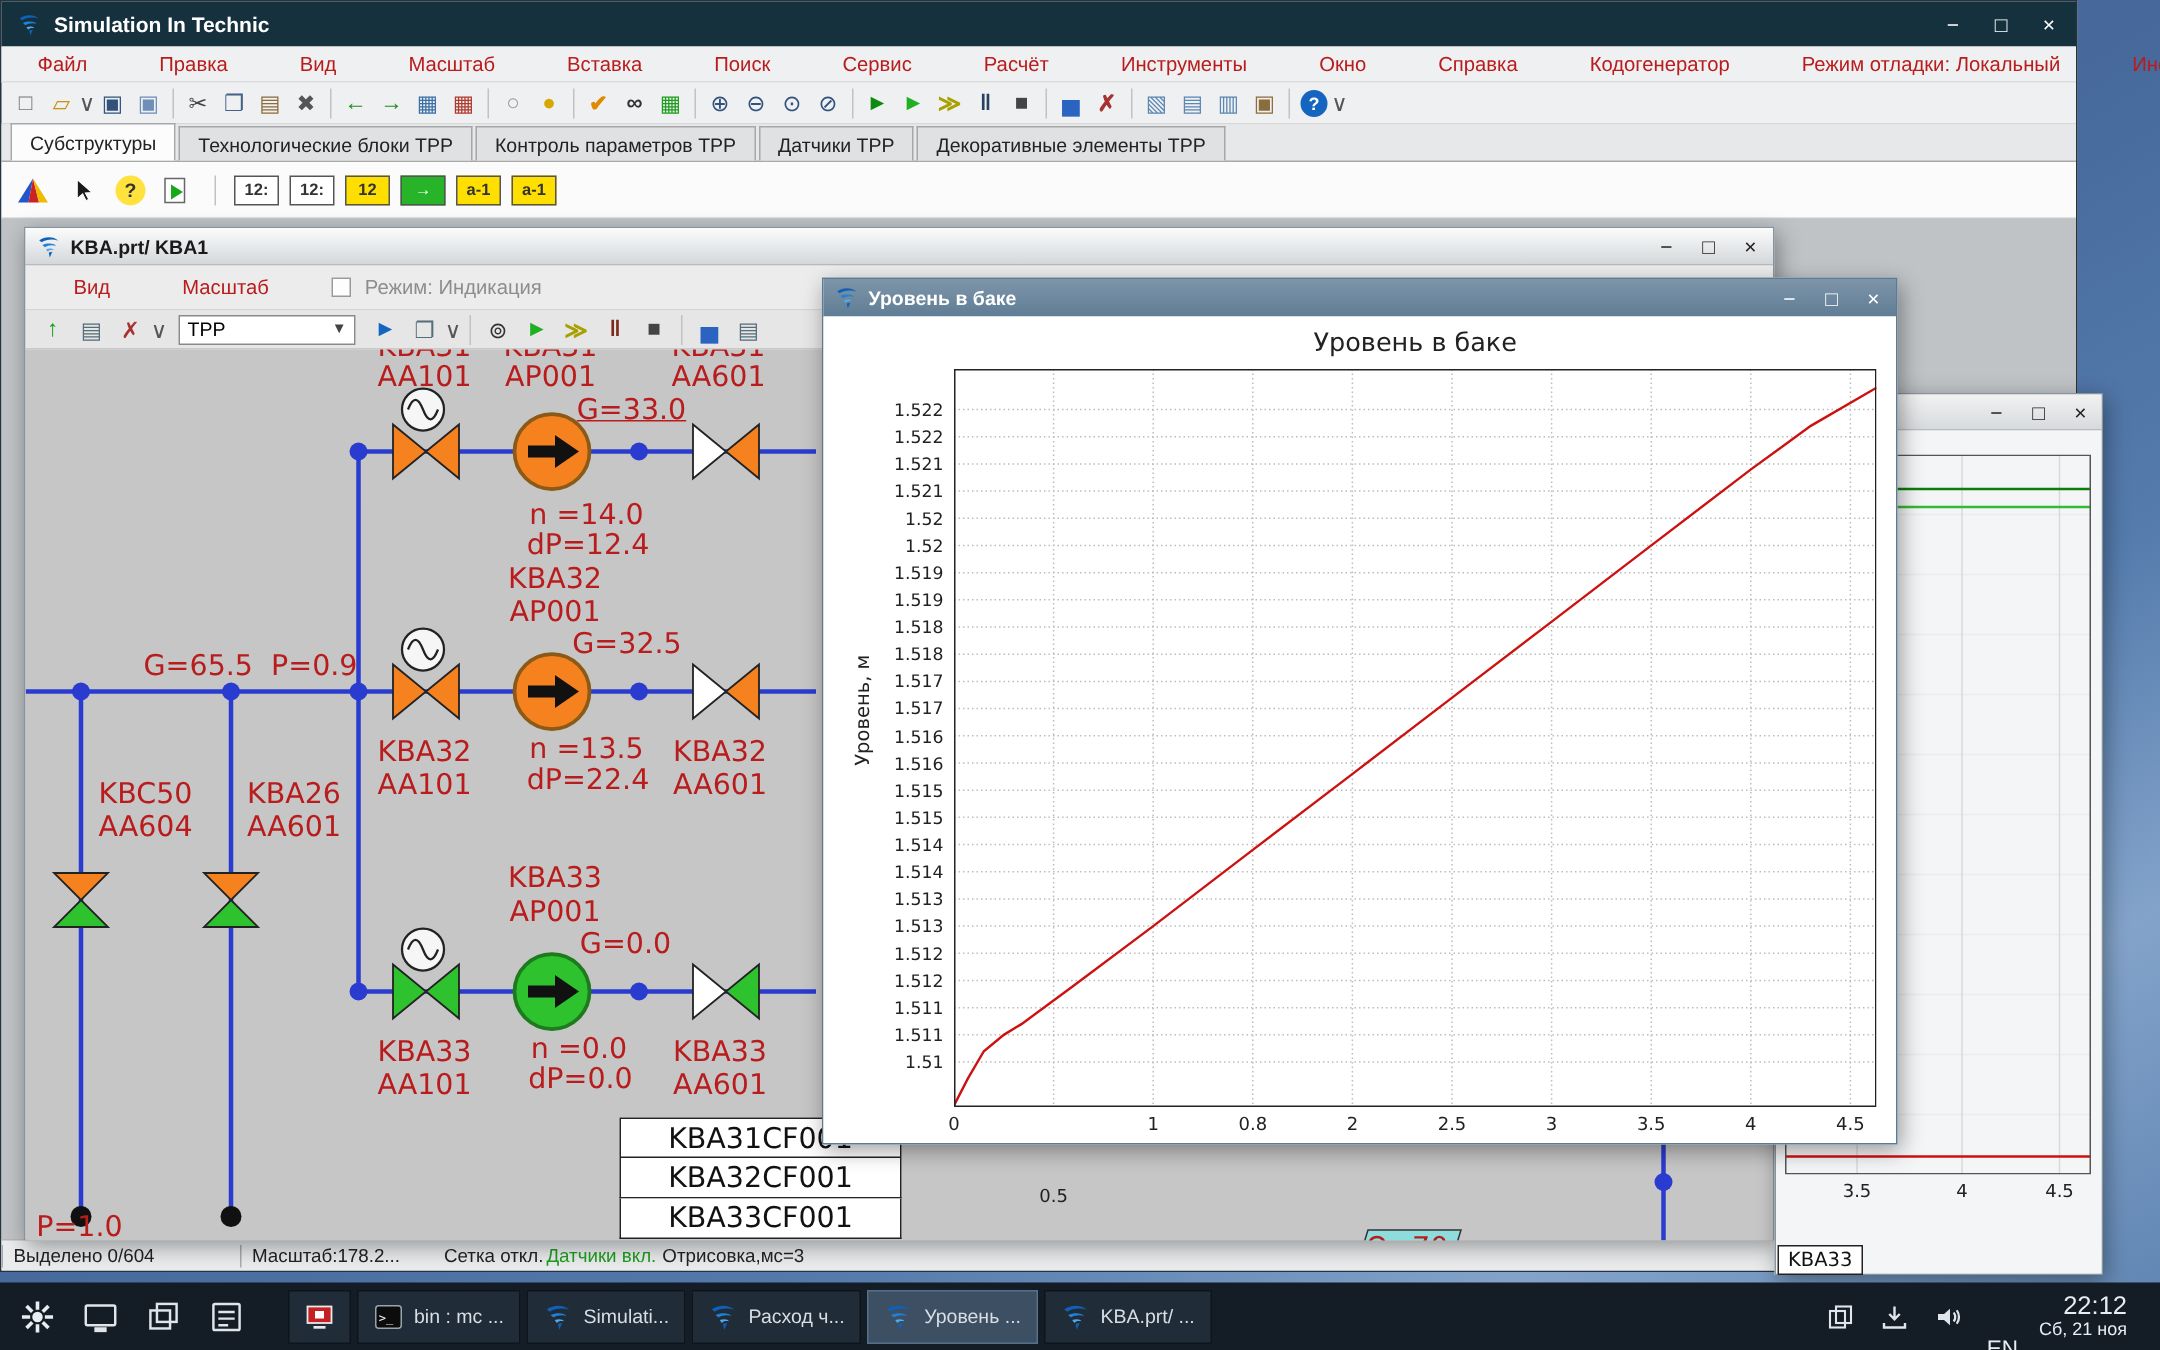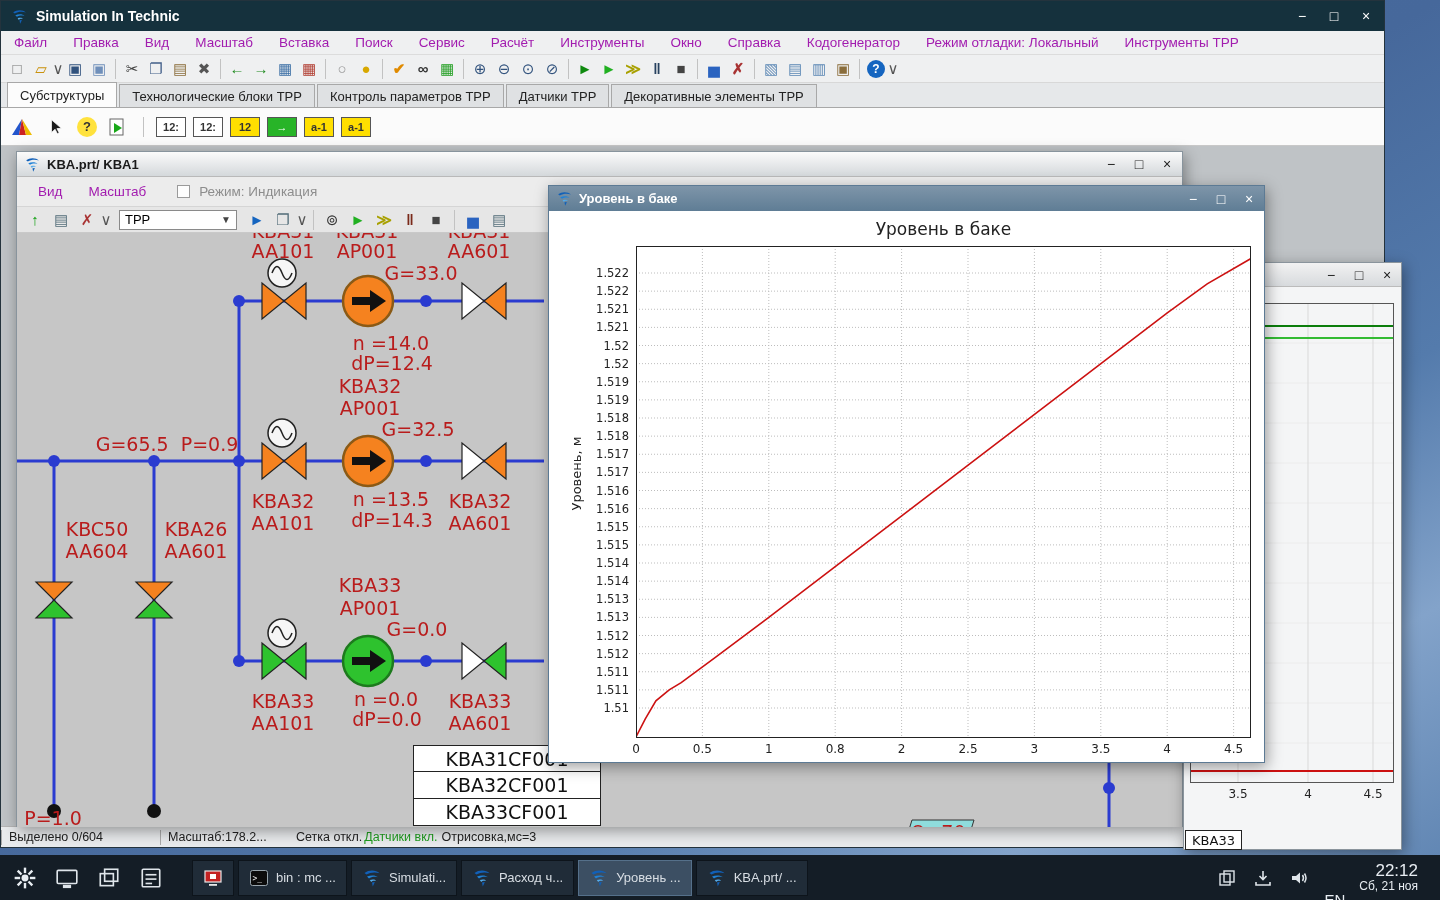--- a/index.html
+++ b/index.html
@@ -8,21 +8,21 @@
 .win{position:absolute;box-shadow:2px 4px 14px rgba(0,0,0,.38);}
 
 #main-window{position:absolute;left:0;top:0;width:1385px;height:848px;background:#eff0f1;border:1px solid #24333d;display:flex;flex-direction:column;z-index:1;}
 #main-titlebar{height:30px;background:#15313d;color:#fff;display:flex;align-items:center;padding:0 10px;gap:8px;flex:0 0 auto;}
 #main-titlebar .title{font-size:14px;font-weight:bold;}
 .tb-btns{margin-left:auto;display:flex;gap:16px;}
 .wbtn{width:16px;text-align:center;font-size:14px;color:#fff;cursor:default;}
 .wbtn.dark{color:#222;}
 .logo16{width:17px;height:17px;display:inline-block;}
 #main-menubar{height:24px;background:#eff0f1;display:flex;align-items:center;border-bottom:1px solid #dcdcdc;flex:0 0 auto;}
-.menu-item{padding:0 13px;font-size:13.5px;color:#a21caf;line-height:24px;white-space:nowrap;}
+.menu-item{padding:0 24px;font-size:13.5px;color:#b91c1c;line-height:24px;white-space:nowrap;}
 #main-toolbar{height:28px;display:flex;align-items:center;padding:0 4px;border-bottom:1px solid #d8d8d8;flex:0 0 auto;}
 .tb-icon{width:24px;height:22px;display:flex;align-items:center;justify-content:center;font-size:15px;flex:0 0 auto;}
 .tb-icon.b{font-weight:bold;}
 .tb-icon.round{width:18px;height:18px;border-radius:50%;font-size:12px;font-weight:bold;margin:0 3px;}
 .tb-sep{width:1px;height:20px;background:#c2c2c2;margin:0 4px;flex:0 0 auto;}
 #main-tabs{height:25px;display:flex;align-items:flex-end;background:#e6e8ea;border-bottom:1px solid #a8a8a8;padding-left:6px;flex:0 0 auto;}
 .tab{height:23px;padding:0 12px;font-size:13px;display:flex;align-items:center;border:1px solid #a8a8a8;border-bottom:none;background:#dfe1e3;color:#222;margin-right:2px;white-space:nowrap;}
 .tab.active{background:#fcfcfc;height:25px;font-weight:normal;}
 #palette-row{height:38px;background:#fbfbfb;border-bottom:1px solid #c8c8c8;display:flex;align-items:center;padding:0 8px;gap:8px;flex:0 0 auto;}
 .pal-icon{width:26px;height:24px;display:flex;align-items:center;justify-content:center;font-size:15px;}
@@ -328,31 +328,31 @@
           <path d="M335,424 h18 v-7 l16,11 l-16,11 v-7 h-18 z" fill="#111"></path>
         </g>
 
         <polygon points="895,587 957,587 949,613 887,613" fill="var(--tag)" stroke="#333"></polygon>
       </svg>
       <div id="sch-labels">
           <div class="sch-label" style="left: 266px; top: -13px;">KBA31</div>
           <div class="sch-label" style="left: 266px; top: 7px;">AA101</div>
           <div class="sch-label" style="left: 350px; top: -13px;">KBA31</div>
           <div class="sch-label" style="left: 350px; top: 7px;">AP001</div>
-          <div class="sch-label" style="left: 404px; top: 29px;">G=33.0</div>
+          <div class="sch-label" style="left: 404px; top: 29px; text-decoration: underline;">G=33.0</div>
           <div class="sch-label" style="left: 462px; top: -13px;">KBA31</div>
           <div class="sch-label" style="left: 462px; top: 7px;">AA601</div>
           <div class="sch-label" style="left: 374px; top: 99px;">n =14.0</div>
           <div class="sch-label" style="left: 375px; top: 119px;">dP=12.4</div>
           <div class="sch-label" style="left: 353px; top: 142px;">KBA32</div>
           <div class="sch-label" style="left: 353px; top: 164px;">AP001</div>
           <div class="sch-label" style="left: 401px; top: 185px;">G=32.5</div>
           <div class="sch-label" style="left: 150px; top: 200px;">G=65.5  P=0.9</div>
           <div class="sch-label" style="left: 374px; top: 255px;">n =13.5</div>
-          <div class="sch-label" style="left: 375px; top: 276px;">dP=14.3</div>
+          <div class="sch-label" style="left: 375px; top: 276px;">dP=22.4</div>
           <div class="sch-label" style="left: 266px; top: 257px;">KBA32</div>
           <div class="sch-label" style="left: 266px; top: 279px;">AA101</div>
           <div class="sch-label" style="left: 463px; top: 257px;">KBA32</div>
           <div class="sch-label" style="left: 463px; top: 279px;">AA601</div>
           <div class="sch-label" style="left: 80px; top: 285px;">KBC50</div>
           <div class="sch-label" style="left: 80px; top: 307px;">AA604</div>
           <div class="sch-label" style="left: 179px; top: 285px;">KBA26</div>
           <div class="sch-label" style="left: 179px; top: 307px;">AA601</div>
           <div class="sch-label" style="left: 353px; top: 341px;">KBA33</div>
           <div class="sch-label" style="left: 353px; top: 364px;">AP001</div>
@@ -488,21 +488,21 @@
           <div class="ytick" style="top: 381.25px;">1.513</div>
           <div class="ytick" style="top: 399.375px;">1.513</div>
           <div class="ytick" style="top: 417.5px;">1.512</div>
           <div class="ytick" style="top: 435.625px;">1.512</div>
           <div class="ytick" style="top: 453.75px;">1.511</div>
           <div class="ytick" style="top: 471.875px;">1.511</div>
           <div class="ytick" style="top: 490px;">1.51</div>
         </div>
       <div id="xtick-labels">
           <div class="xtick" style="left: 87px;">0</div>
-          <div class="xtick" style="left: 153.4px;">0.5</div>
+          <div class="xtick" style="left: 153.4px; margin-top: 48px;">0.5</div>
           <div class="xtick" style="left: 219.8px;">1</div>
           <div class="xtick" style="left: 286.2px;">0.8</div>
           <div class="xtick" style="left: 352.6px;">2</div>
           <div class="xtick" style="left: 419px;">2.5</div>
           <div class="xtick" style="left: 485.4px;">3</div>
           <div class="xtick" style="left: 551.8px;">3.5</div>
           <div class="xtick" style="left: 618.2px;">4</div>
           <div class="xtick" style="left: 684.6px;">4.5</div>
         </div>
     </div>

